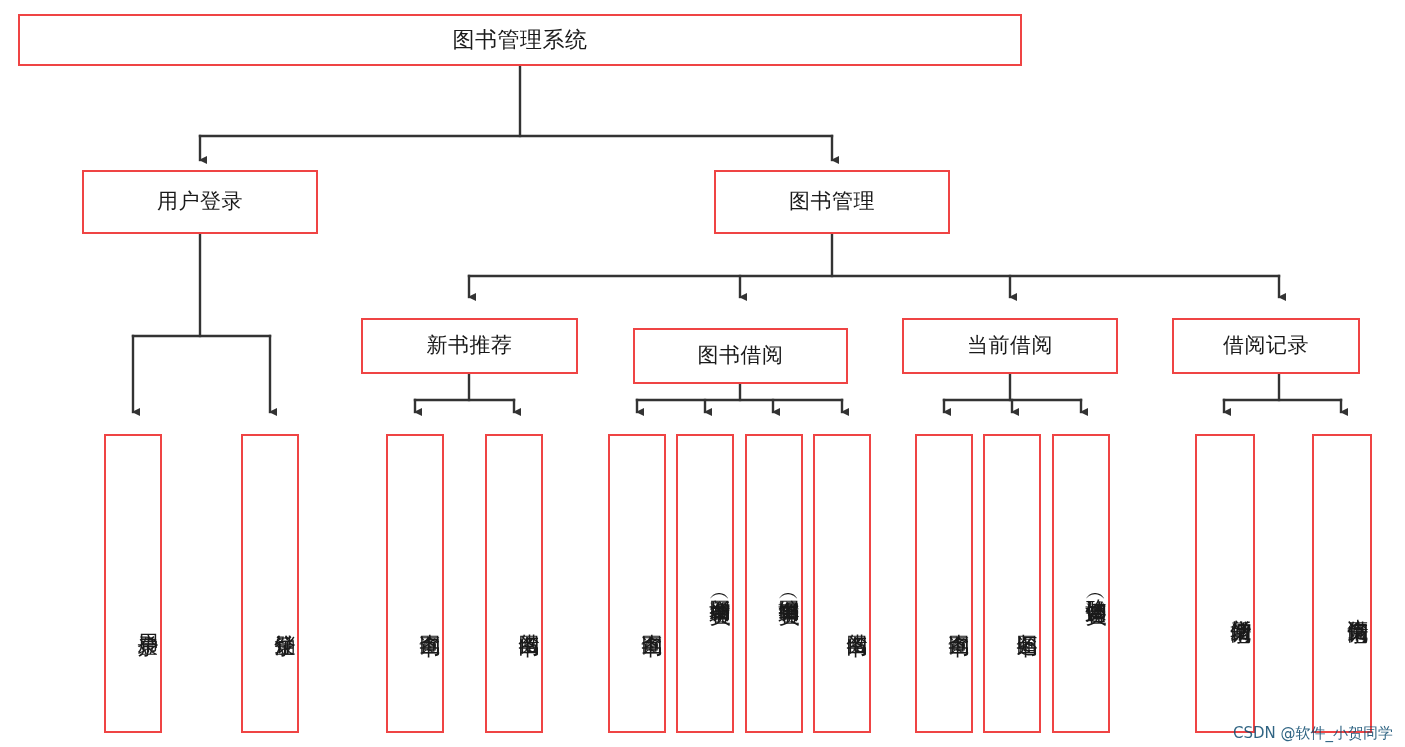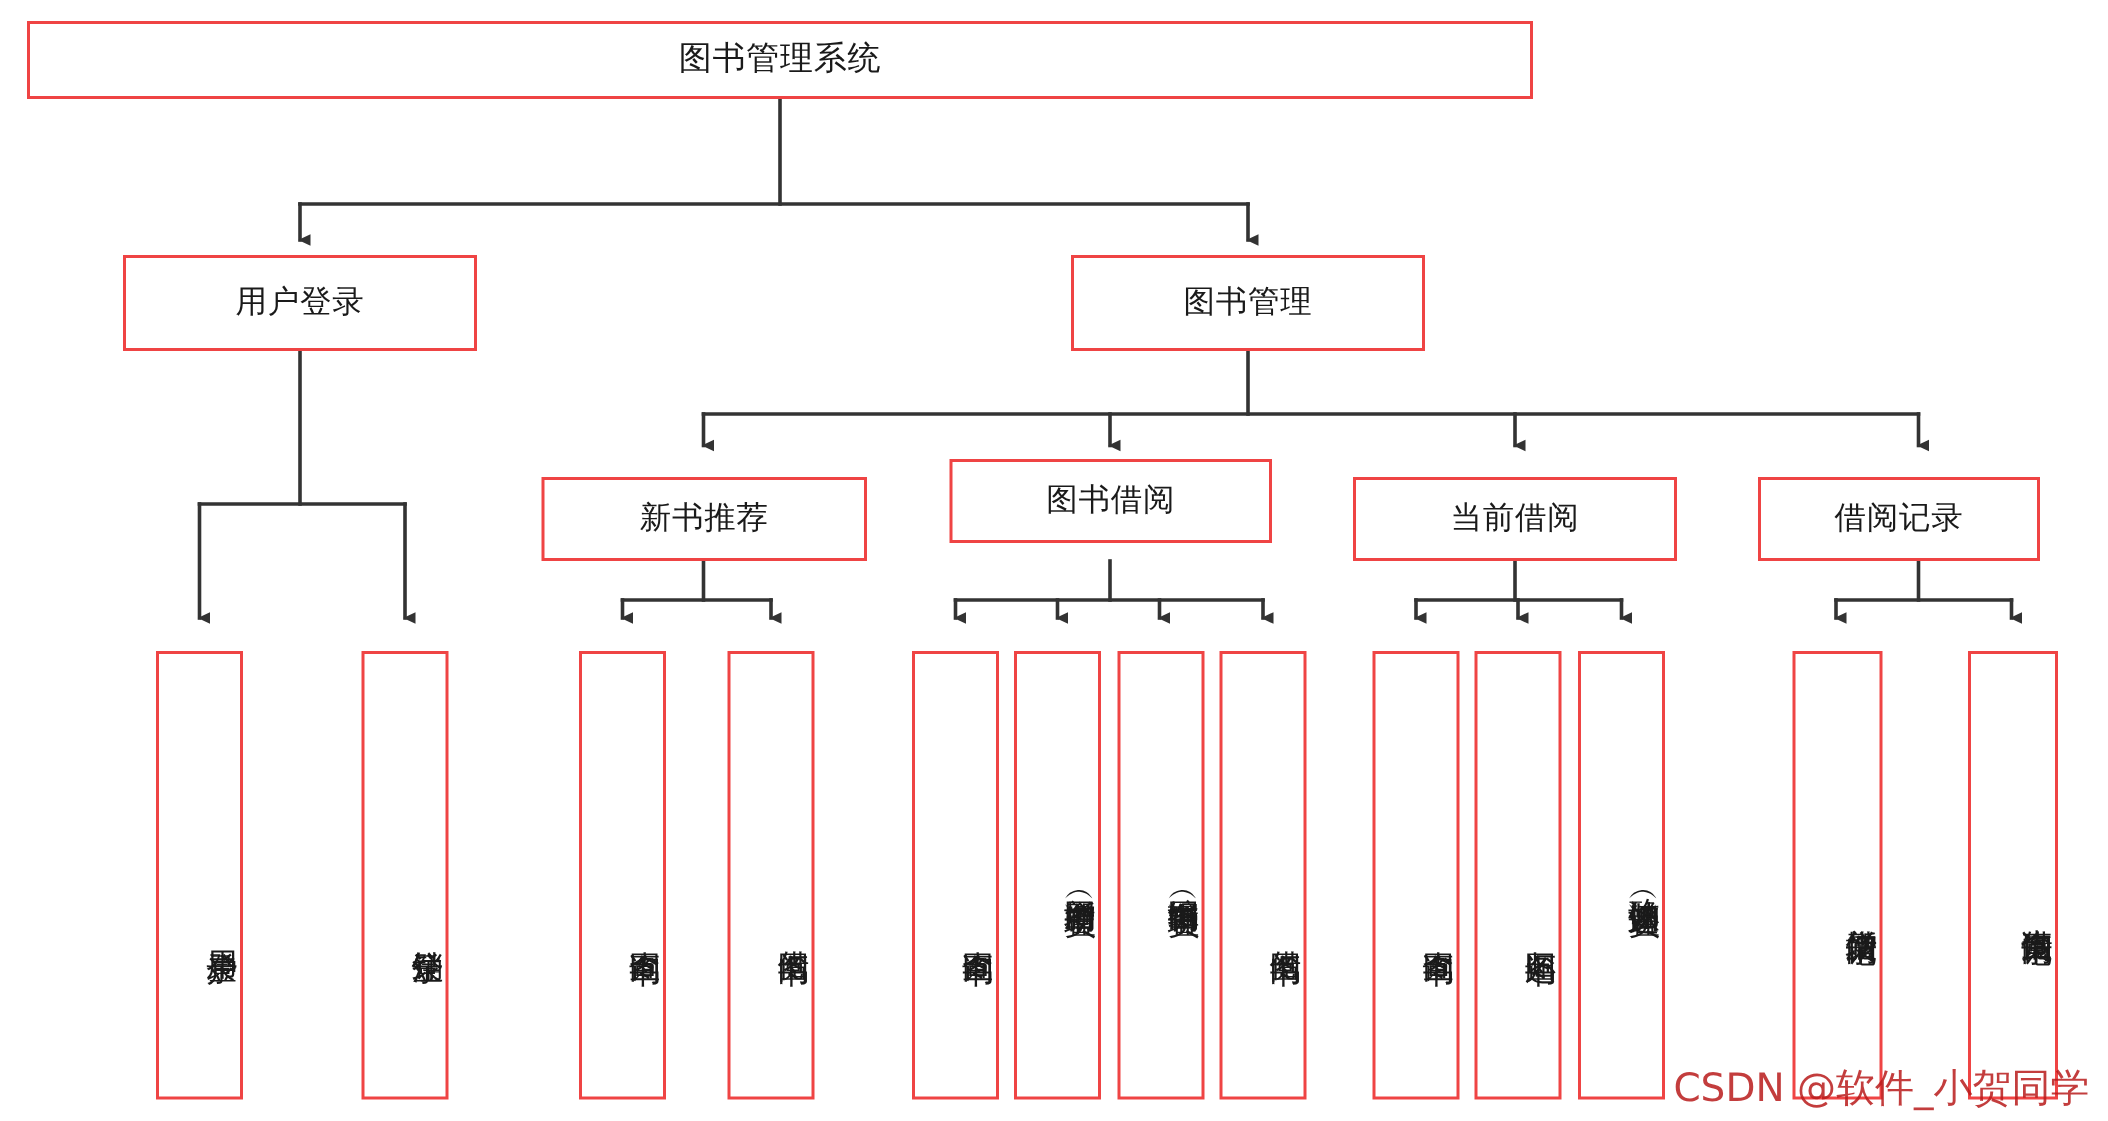--- a/index.html
+++ b/index.html
@@ -60,22 +60,22 @@
   .node-v.pad-small {
     padding-top: 6px;
   }
   .node-label {
     display: block;
   }
   .watermark {
     position: absolute;
     right: 12px;
     bottom: 4px;
-    font-size: 26px;
-    color: #b91c1c;
+    font-size: 15px;
+    color: #0c4a6e;
     opacity: 0.85;
     white-space: nowrap;
     z-index: 3;
     font-family: "DejaVu Sans", "Liberation Sans", sans-serif;
   }
 </style>
 </head>
 <body>
 
 <div id="diagram-root">
@@ -151,21 +151,21 @@
   </div>
 
   <div class="node node-h" style="left:714px; top:170px; width:236px; height:64px;">
     <span class="node-label">图书管理</span>
   </div>
 
   <div class="node node-h" style="left:361px; top:318px; width:217px; height:56px;">
     <span class="node-label">新书推荐</span>
   </div>
 
-  <div class="node node-h" style="left:633px; top:306px; width:215px; height:56px;">
+  <div class="node node-h" style="left:633px; top:328px; width:215px; height:56px;">
     <span class="node-label">图书借阅</span>
   </div>
 
   <div class="node node-h" style="left:902px; top:318px; width:216px; height:56px;font-family:Liberation Serif, serif;">
     <span class="node-label">当前借阅</span>
   </div>
 
   <div class="node node-h" style="left:1172px; top:318px; width:188px; height:56px;">
     <span class="node-label">借阅记录</span>
   </div>

